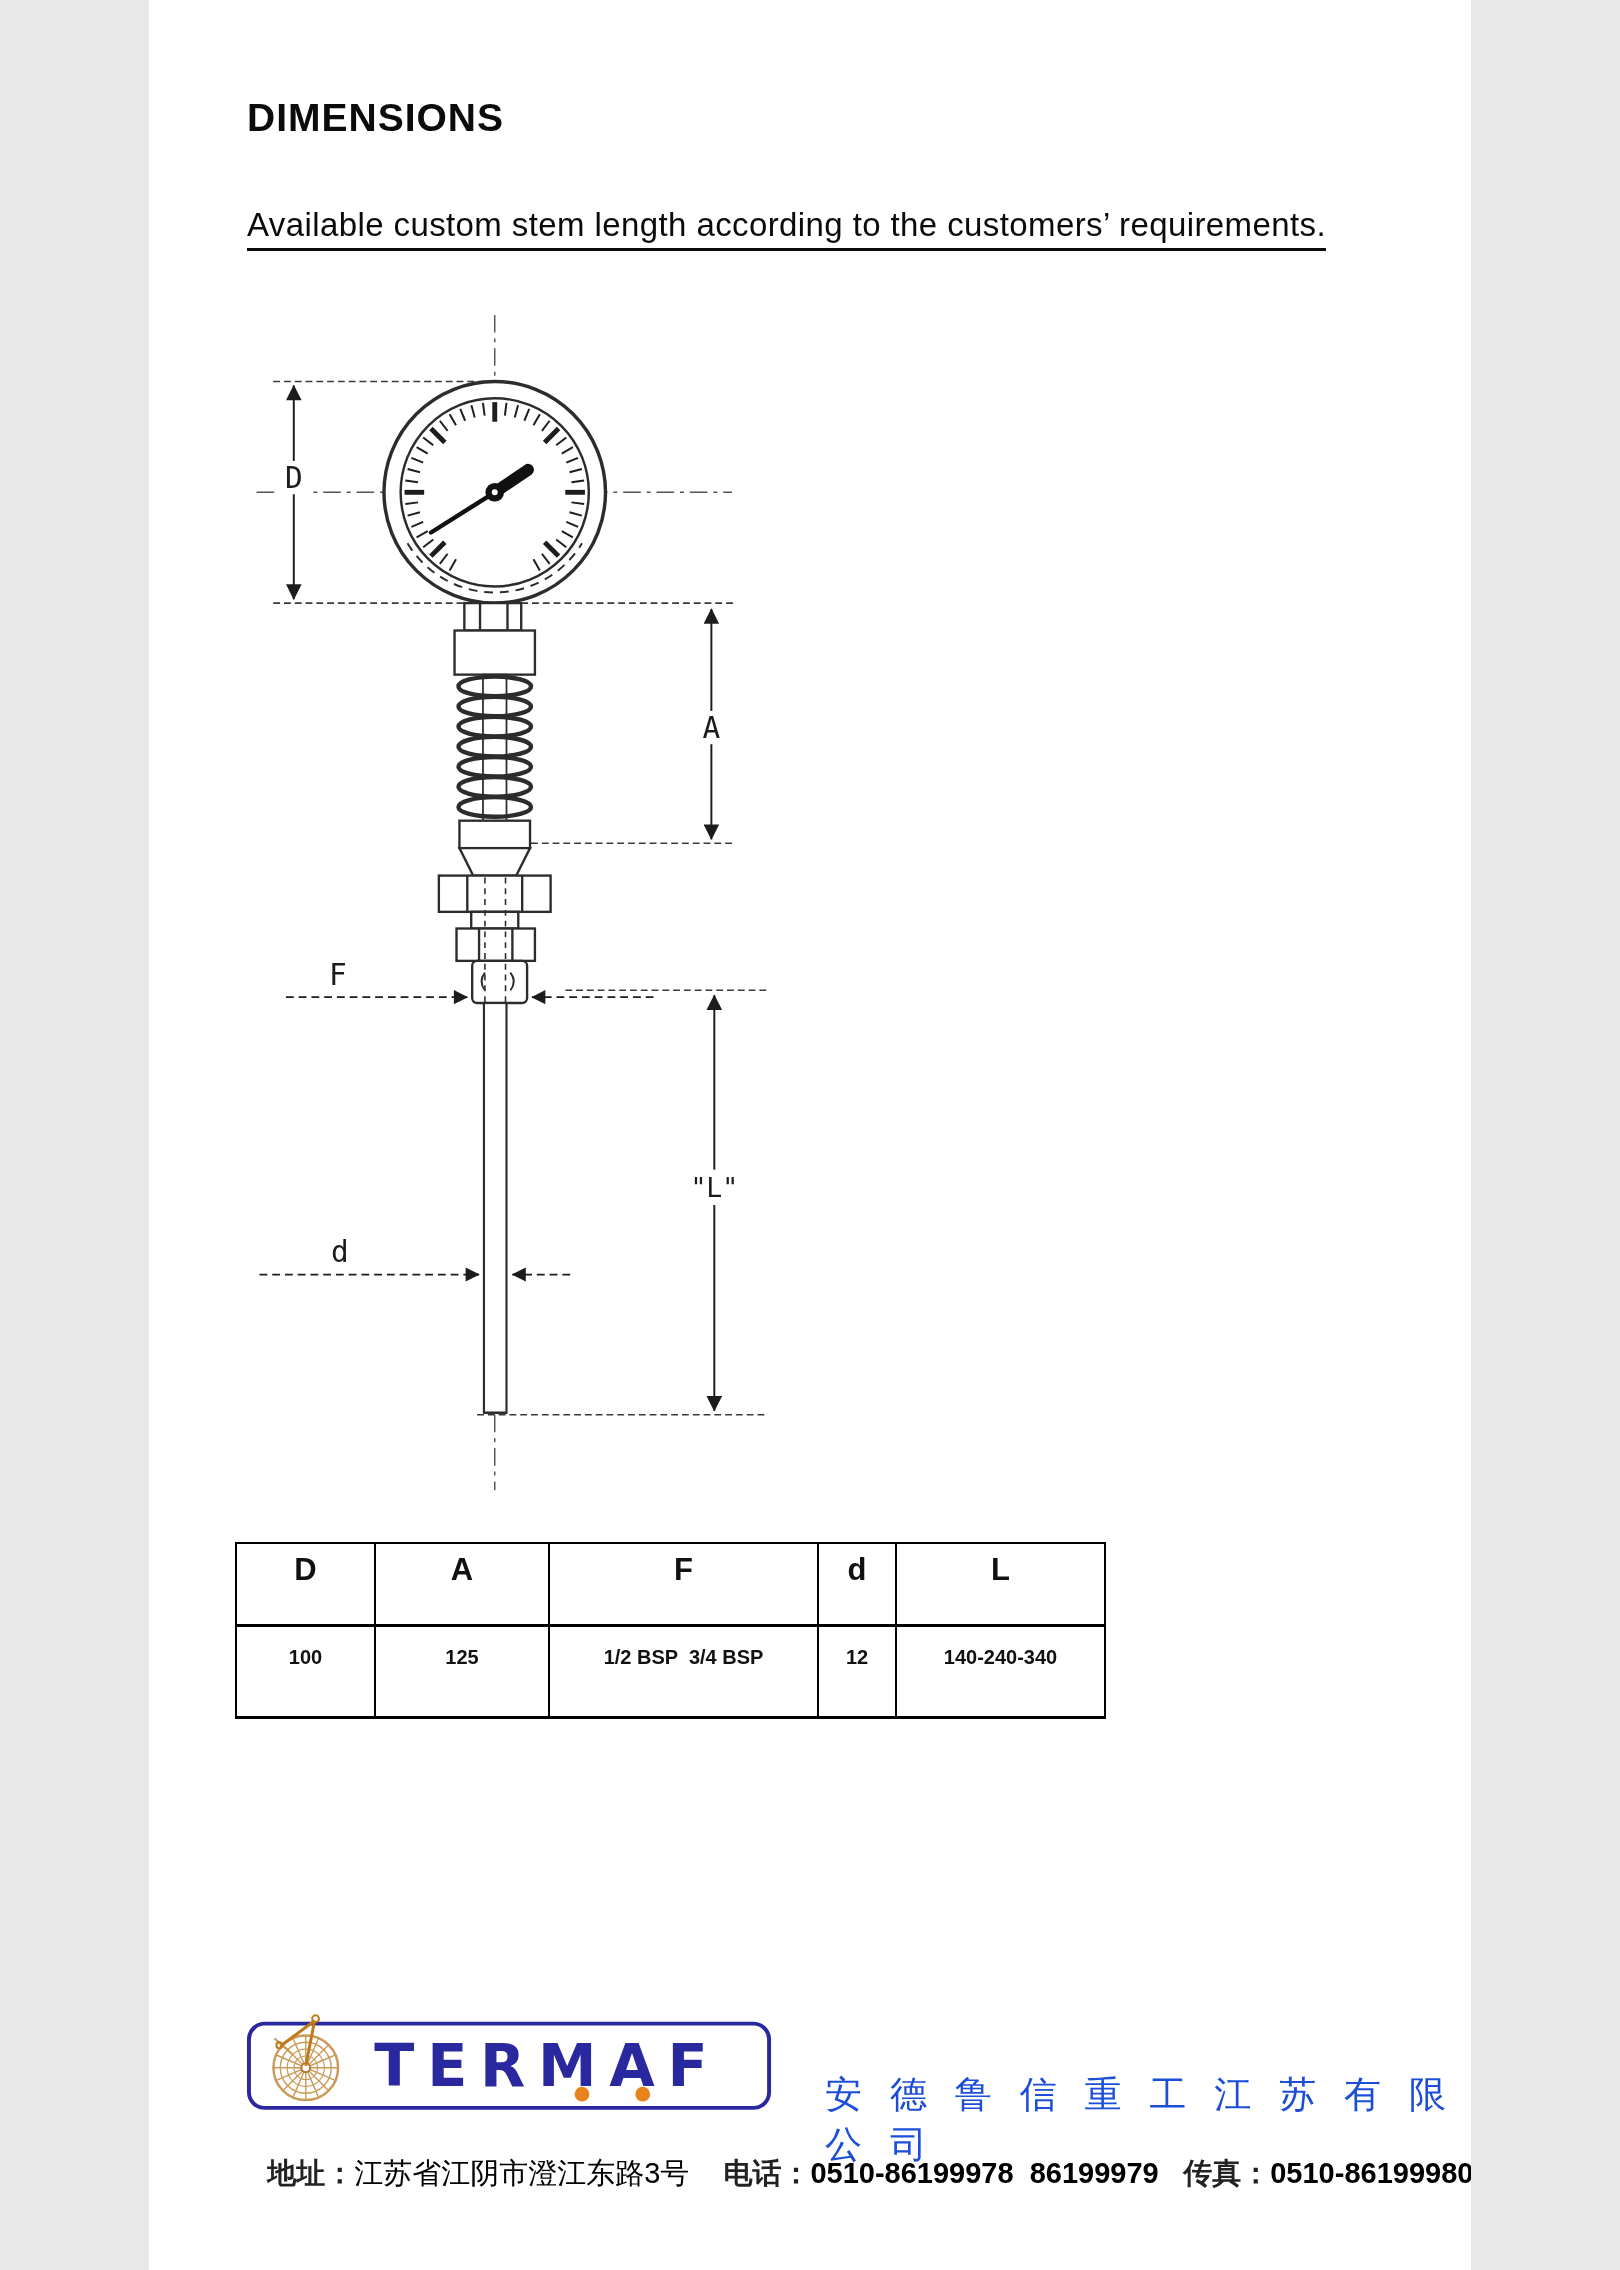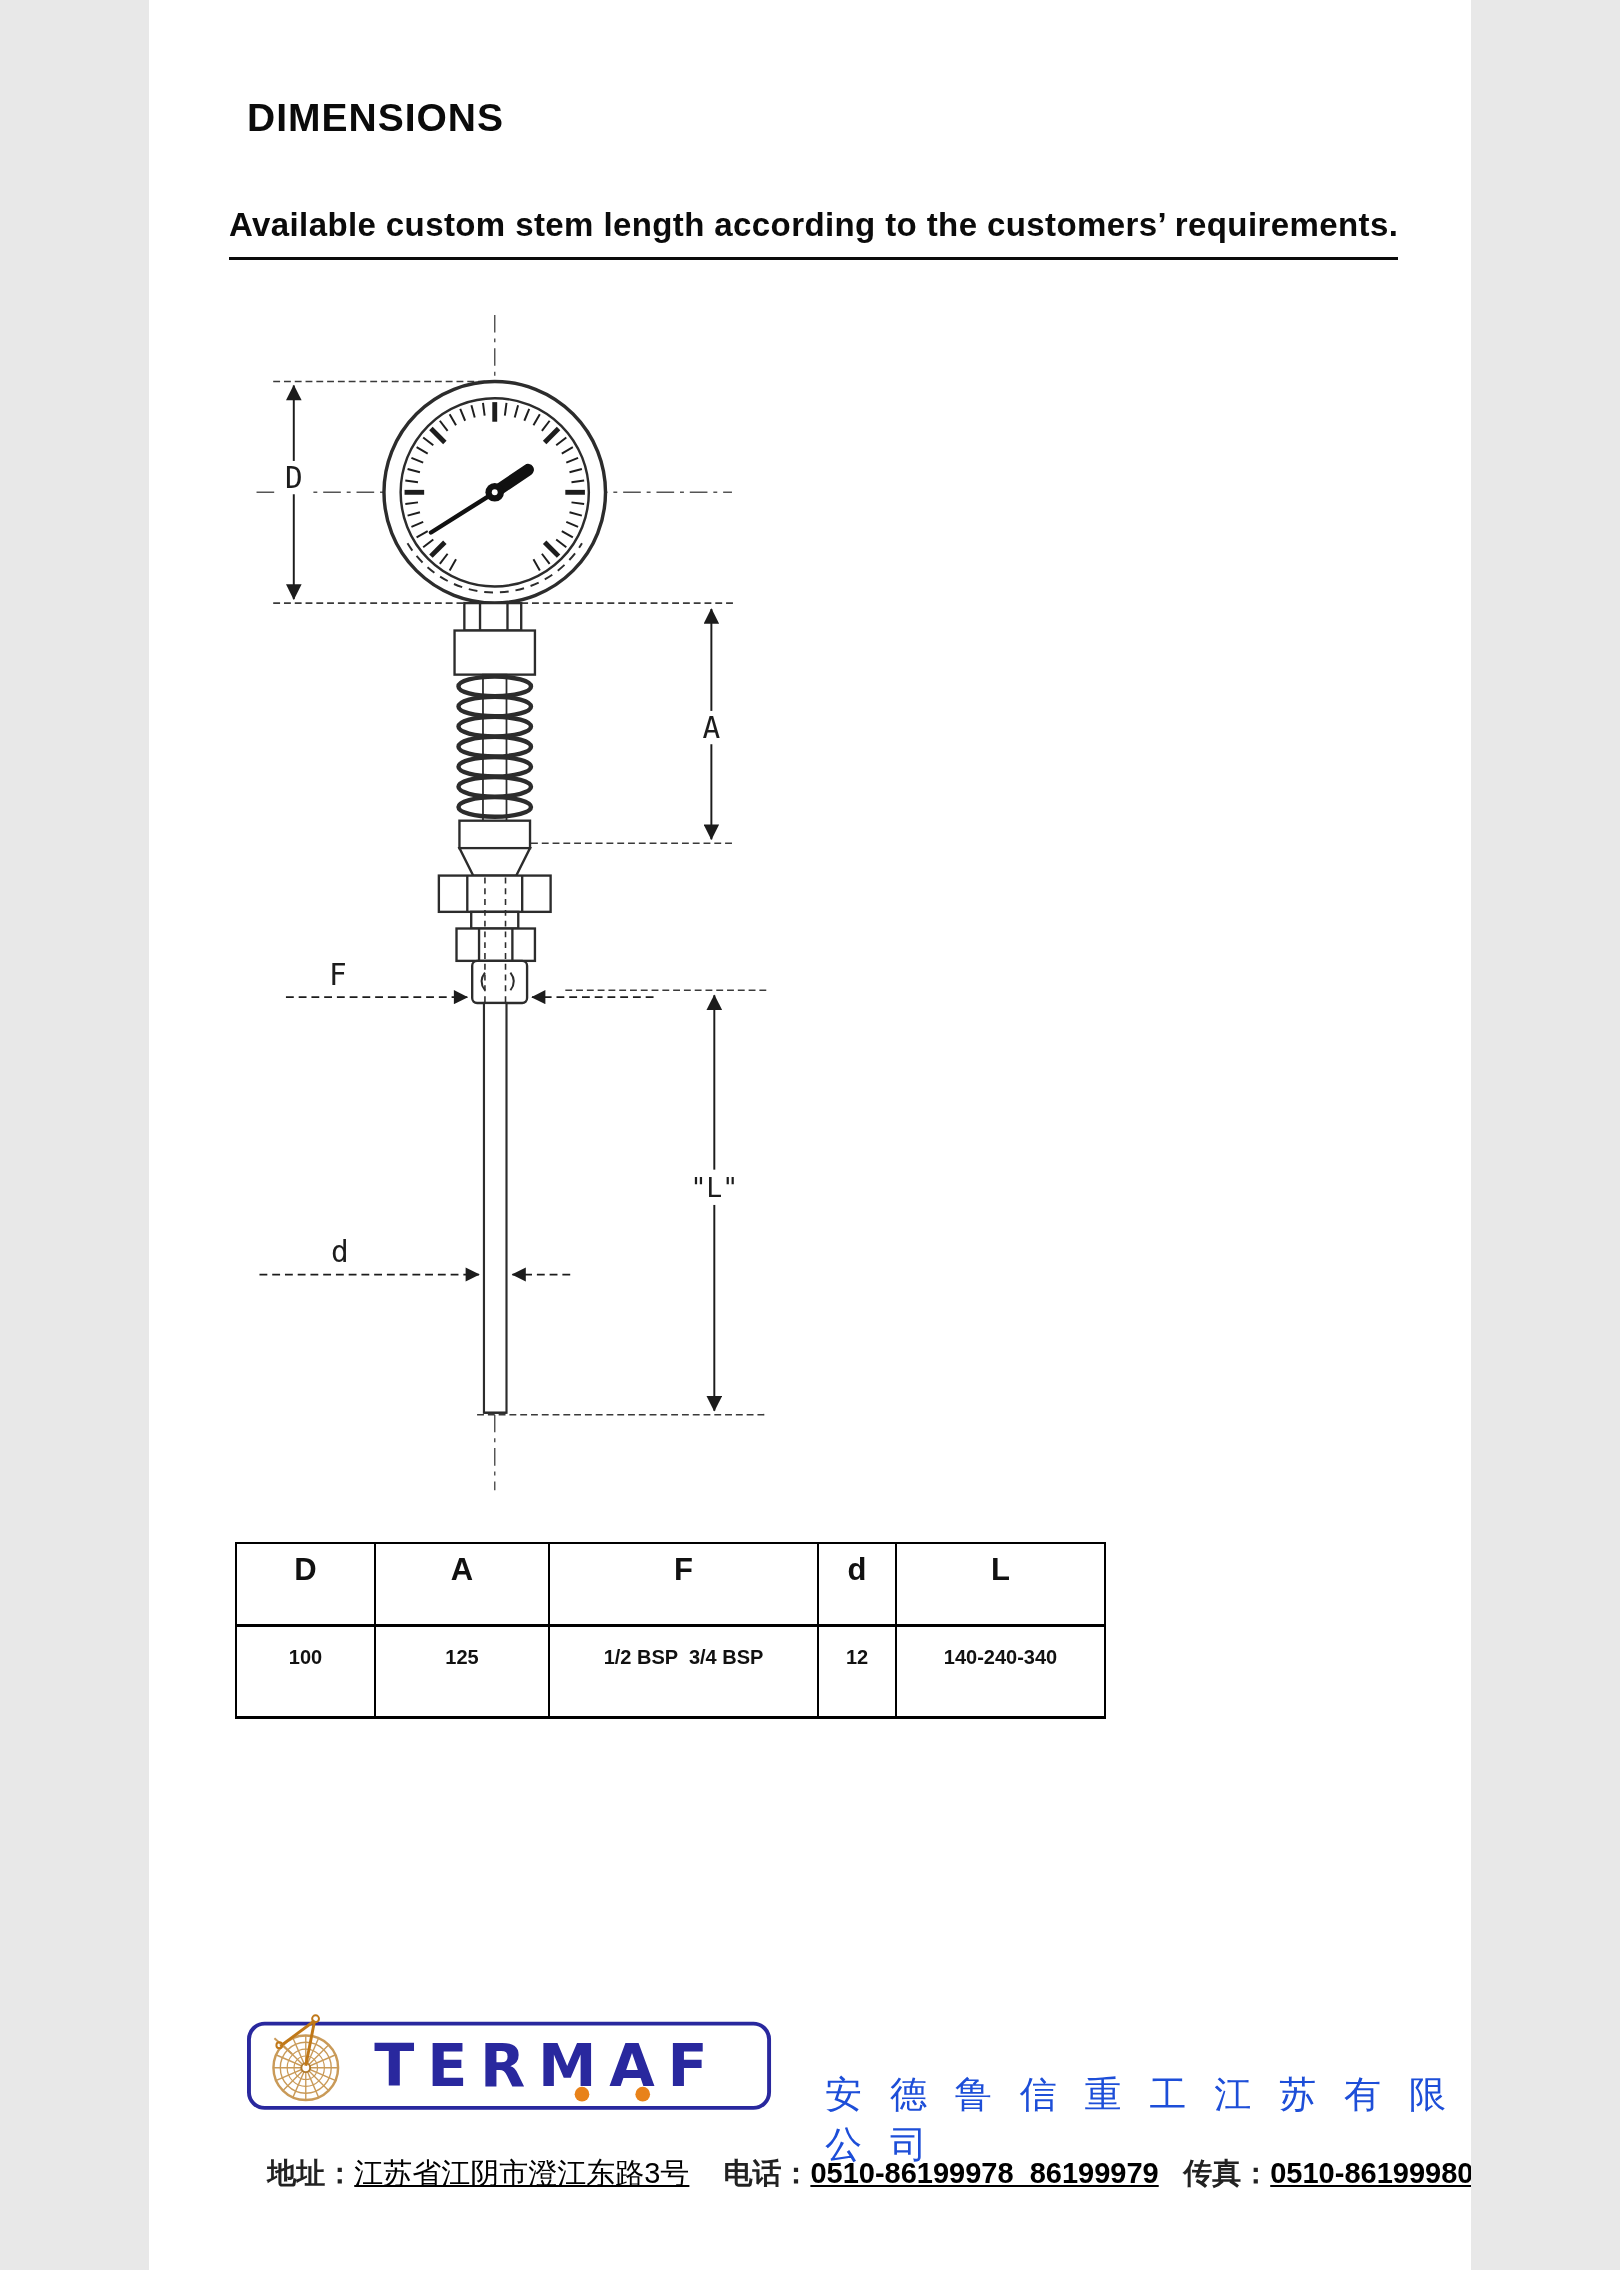--- a/index.html
+++ b/index.html
@@ -10,23 +10,23 @@
     font-family:"Liberation Sans", sans-serif;
     color:#111;
     overflow:hidden;
     margin:0 auto;
   }
   .title{
     position:absolute;left:98px;top:96px;
     font-size:39px;font-weight:bold;letter-spacing:1px;color:#0b0b0b;
   }
   .subtitle{
-    position:absolute;left:80px;top:206px;
+    position:absolute;left:98px;top:206px;
     font-size:33px;color:#0b0b0b;letter-spacing:0.4px;
-    display:inline-block;border-bottom:3.9px solid #0b0b0b;padding-bottom:13px;font-weight:bold;
+    display:inline-block;border-bottom:3.9px solid #0b0b0b;padding-bottom:4px;
   }
   .drawing{position:absolute;left:83px;top:309px;}
 
   
   .dtable{
     position:absolute;left:86px;top:1542px;
     border-collapse:collapse;table-layout:fixed;
     background:#fff;
   }
   .dtable th,.dtable td{
@@ -49,21 +49,21 @@
   .company-cn{
     position:absolute;left:676px;top:2070px;
     font-size:37px;letter-spacing:8.8px;color:#1d4ed8;font-weight:500;
     font-family:"Liberation Sans","DejaVu Sans",sans-serif;
   }
   .contact-line{
     position:absolute;left:86px;
     font-size:29px;color:#000;white-space:pre;
   }
   .contact-line .lbl{font-weight:bold;color:#222;}
-  .contact-line .val{font-weight:bold;color:#000;text-decoration:underline;}
+  .contact-line .val{font-weight:bold;color:#000;}
   .gap35{display:inline-block;width:34px;}
   .gap25{display:inline-block;width:24.5px;}
   .gap172{display:inline-block;width:169px;}
   .gap148{display:inline-block;width:145px;}
 </style>
 </head>
 <body>
 
 <div class="page">
 

